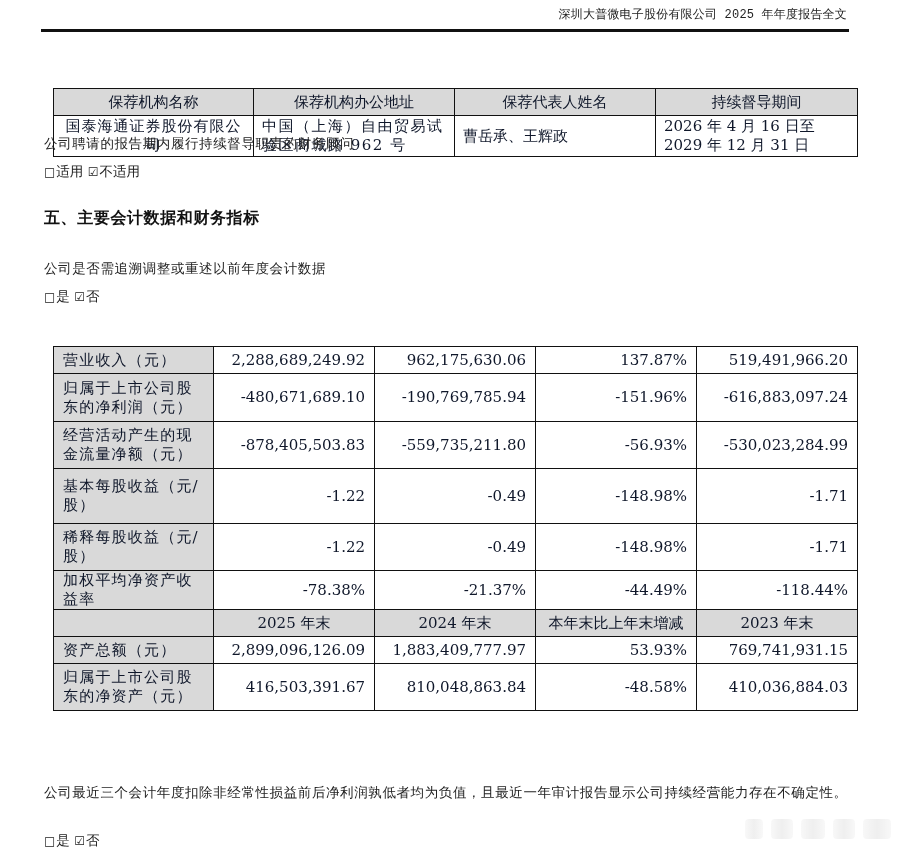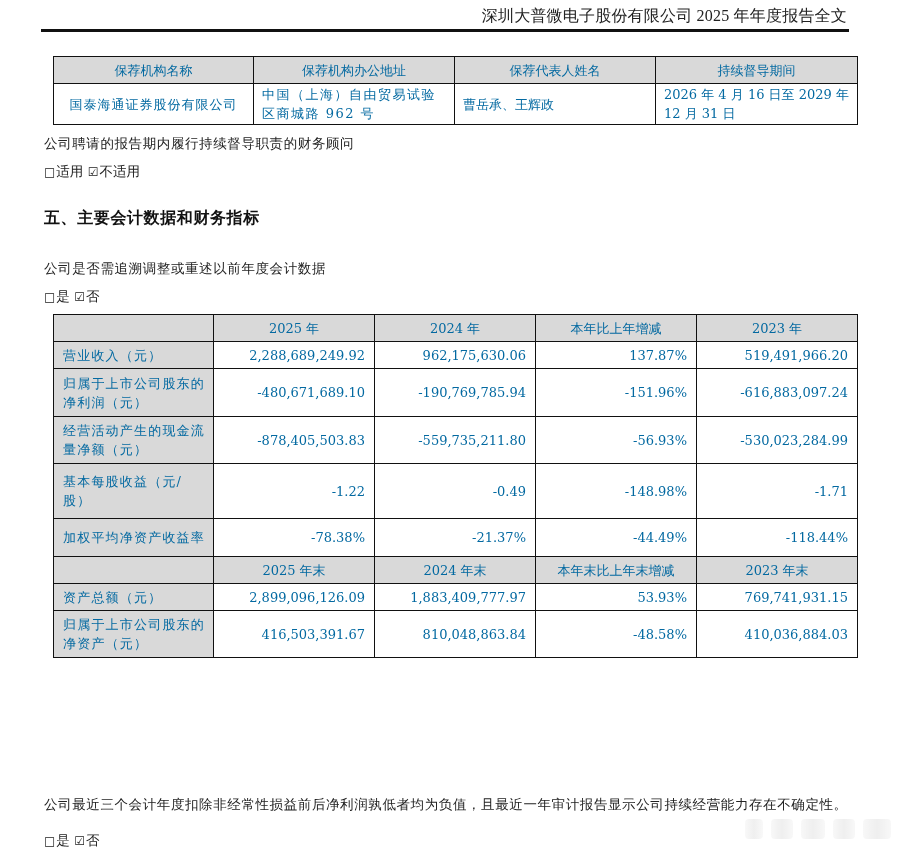--- a/index.html
+++ b/index.html
@@ -3,29 +3,29 @@
   <meta charset="utf-8">
   <style>
     html, body { margin: 0; padding: 0; background: #ffffff; }
     body {
       width: 909px; height: 850px; position: relative; overflow: hidden;
       font-family: "DejaVu Serif", "Liberation Serif", serif;
       color: #111;
     }
     .header-title {
       position: absolute; right: 62px; top: 6px;
-      font-size: 16px; color: #222; letter-spacing: 0.2px;
-      font-family: Liberation Serif, serif;
+      font-size: 12px; color: #222; letter-spacing: 0.2px;
+      font-family: Liberation Mono, monospace;
     }
     .header-rule {
       position: absolute; left: 41px; top: 29px; width: 808px; height: 3px; background: #111;
     }
     table.doc {
       position: absolute; border-collapse: collapse; table-layout: fixed;
-      font-size: 13px; color: #0369a1;
+      font-size: 15px; color: #0f172a; margin-top: 32px;
     }
     table.doc td, table.doc th {
       border: 1.3px solid #111; padding: 0 8px; font-weight: normal; line-height: 19px;
     }
     table.doc .hd { background: #d9d9d9; text-align: center; }
     table.doc .lbl { background: #d9d9d9; text-align: left; padding-left: 9px; letter-spacing: 1.2px; }
     table.doc .num { text-align: right; padding-right: 9px; }
     #t1 { left: 53px; top: 56px; width: 804px; }
     #t1 td { padding: 0 8px; }
     #t1 .c-left { text-align: left; }
@@ -94,27 +94,20 @@
 
 <table id="t2" class="doc">
   <colgroup>
     <col style="width:160px">
       <col style="width:161px">
       <col style="width:161px">
       <col style="width:161px">
       <col style="width:161px">
   </colgroup>
   <tbody>
-      <tr style="height:27px">
-    <td class="hd"></td>
-    <td class="hd">2025 年</td>
-    <td class="hd">2024 年</td>
-    <td class="hd">本年比上年增减</td>
-    <td class="hd">2023 年</td>
-  </tr>
   <tr style="height:27px">
     <td class="lbl">营业收入（元）</td>
     <td class="num">2,288,689,249.92</td>
     <td class="num">962,175,630.06</td>
     <td class="num">137.87%</td>
     <td class="num">519,491,966.20</td>
   </tr>
   <tr style="height:48px">
     <td class="lbl">归属于上市公司股东的净利润（元）</td>
     <td class="num">-480,671,689.10</td>
@@ -124,20 +117,27 @@
   </tr>
   <tr style="height:47px">
     <td class="lbl">经营活动产生的现金流量净额（元）</td>
     <td class="num">-878,405,503.83</td>
     <td class="num">-559,735,211.80</td>
     <td class="num">-56.93%</td>
     <td class="num">-530,023,284.99</td>
   </tr>
   <tr style="height:55px">
     <td class="lbl">基本每股收益（元/股）</td>
+    <td class="num">-1.22</td>
+    <td class="num">-0.49</td>
+    <td class="num">-148.98%</td>
+    <td class="num">-1.71</td>
+  </tr>
+  <tr style="height:47px">
+    <td class="lbl">稀释每股收益（元/股）</td>
     <td class="num">-1.22</td>
     <td class="num">-0.49</td>
     <td class="num">-148.98%</td>
     <td class="num">-1.71</td>
   </tr>
   <tr style="height:38px">
     <td class="lbl">加权平均净资产收益率</td>
     <td class="num">-78.38%</td>
     <td class="num">-21.37%</td>
     <td class="num">-44.49%</td>
@@ -160,21 +160,21 @@
   <tr style="height:47px">
     <td class="lbl">归属于上市公司股东的净资产（元）</td>
     <td class="num">416,503,391.67</td>
     <td class="num">810,048,863.84</td>
     <td class="num">-48.58%</td>
     <td class="num">410,036,884.03</td>
   </tr>
 </tbody>
   </table>
 
-<div class="para" style="top:782px; width:810px; line-height:20px;margin-top:12px;">公司最近三个会计年度扣除非经常性损益前后净利润孰低者均为负值，且最近一年审计报告显示公司持续经营能力存在不确定性。</div>
+<div class="para" style="top:782px; width:810px; line-height:20px;">公司最近三个会计年度扣除非经常性损益前后净利润孰低者均为负值，且最近一年审计报告显示公司持续经营能力存在不确定性。</div>
 <div class="checkline" style="top:832px">
   <span><span class="box">□</span><span>是</span></span>
   <span><span class="box">☑</span><span>否</span></span>
 </div>
 
 <div class="watermark">
   <span style="width:18px"></span>
     <span style="width:22px"></span>
     <span style="width:24px"></span>
     <span style="width:22px"></span>

